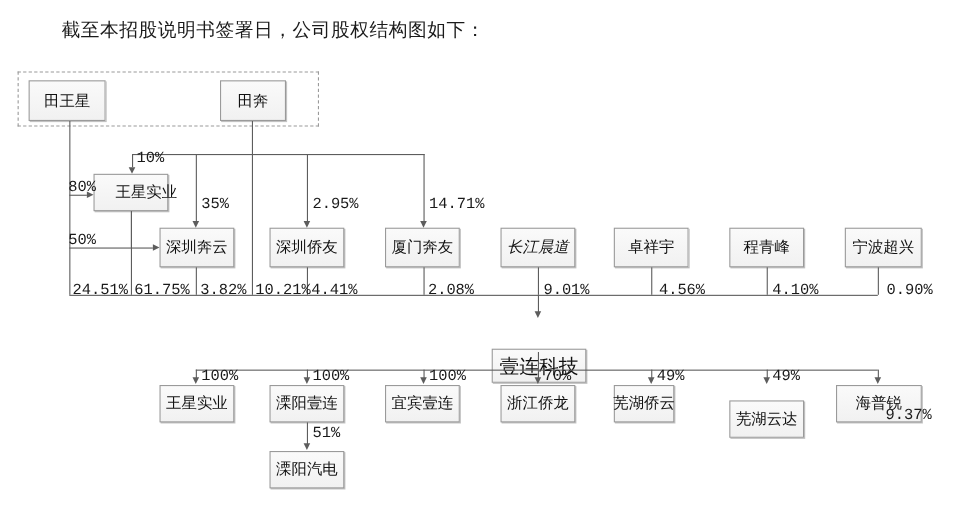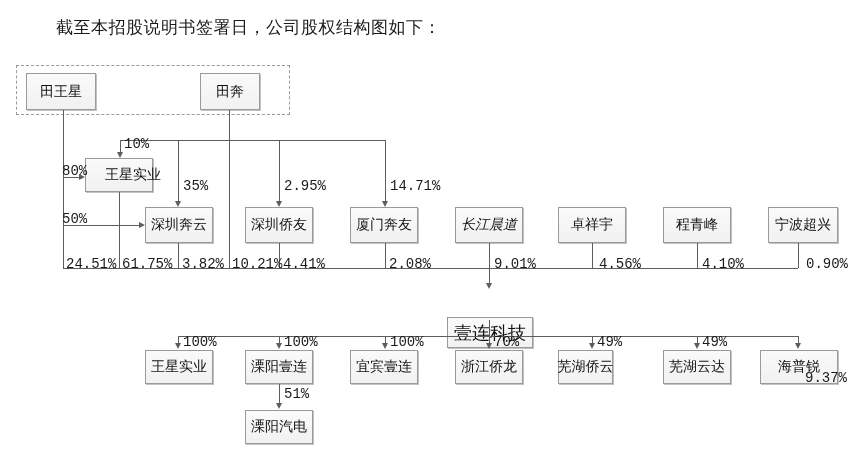--- a/index.html
+++ b/index.html
@@ -140,21 +140,21 @@
 </div>
 <div class="node" style="left:350px;top:350px;width:68px;height:34px;">
   <span>宜宾壹连</span>
 </div>
 <div class="node" style="left:455px;top:350px;width:68px;height:34px;">
   <span>浙江侨龙</span>
 </div>
 <div class="node" style="left:558px;top:350px;width:55px;height:34px;">
   <span>芜湖侨云</span>
 </div>
-<div class="node" style="left:663px;top:350px;width:68px;height:34px;">
+<div class="node" style="left:663px;top:364px;width:68px;height:34px;">
   <span>芜湖云达</span>
 </div>
 <div class="node" style="left:760px;top:350px;width:78px;height:34px;">
   <span>海普锐</span>
 </div>
 
 <div class="ln lnv" style="left:178px;top:336px;height:8px;"></div>
 <div class="arrow down" style="left:174.5px;top:343px;"></div>
 <div class="pct" style="left:183px;top:334px;">100%</div>
 

